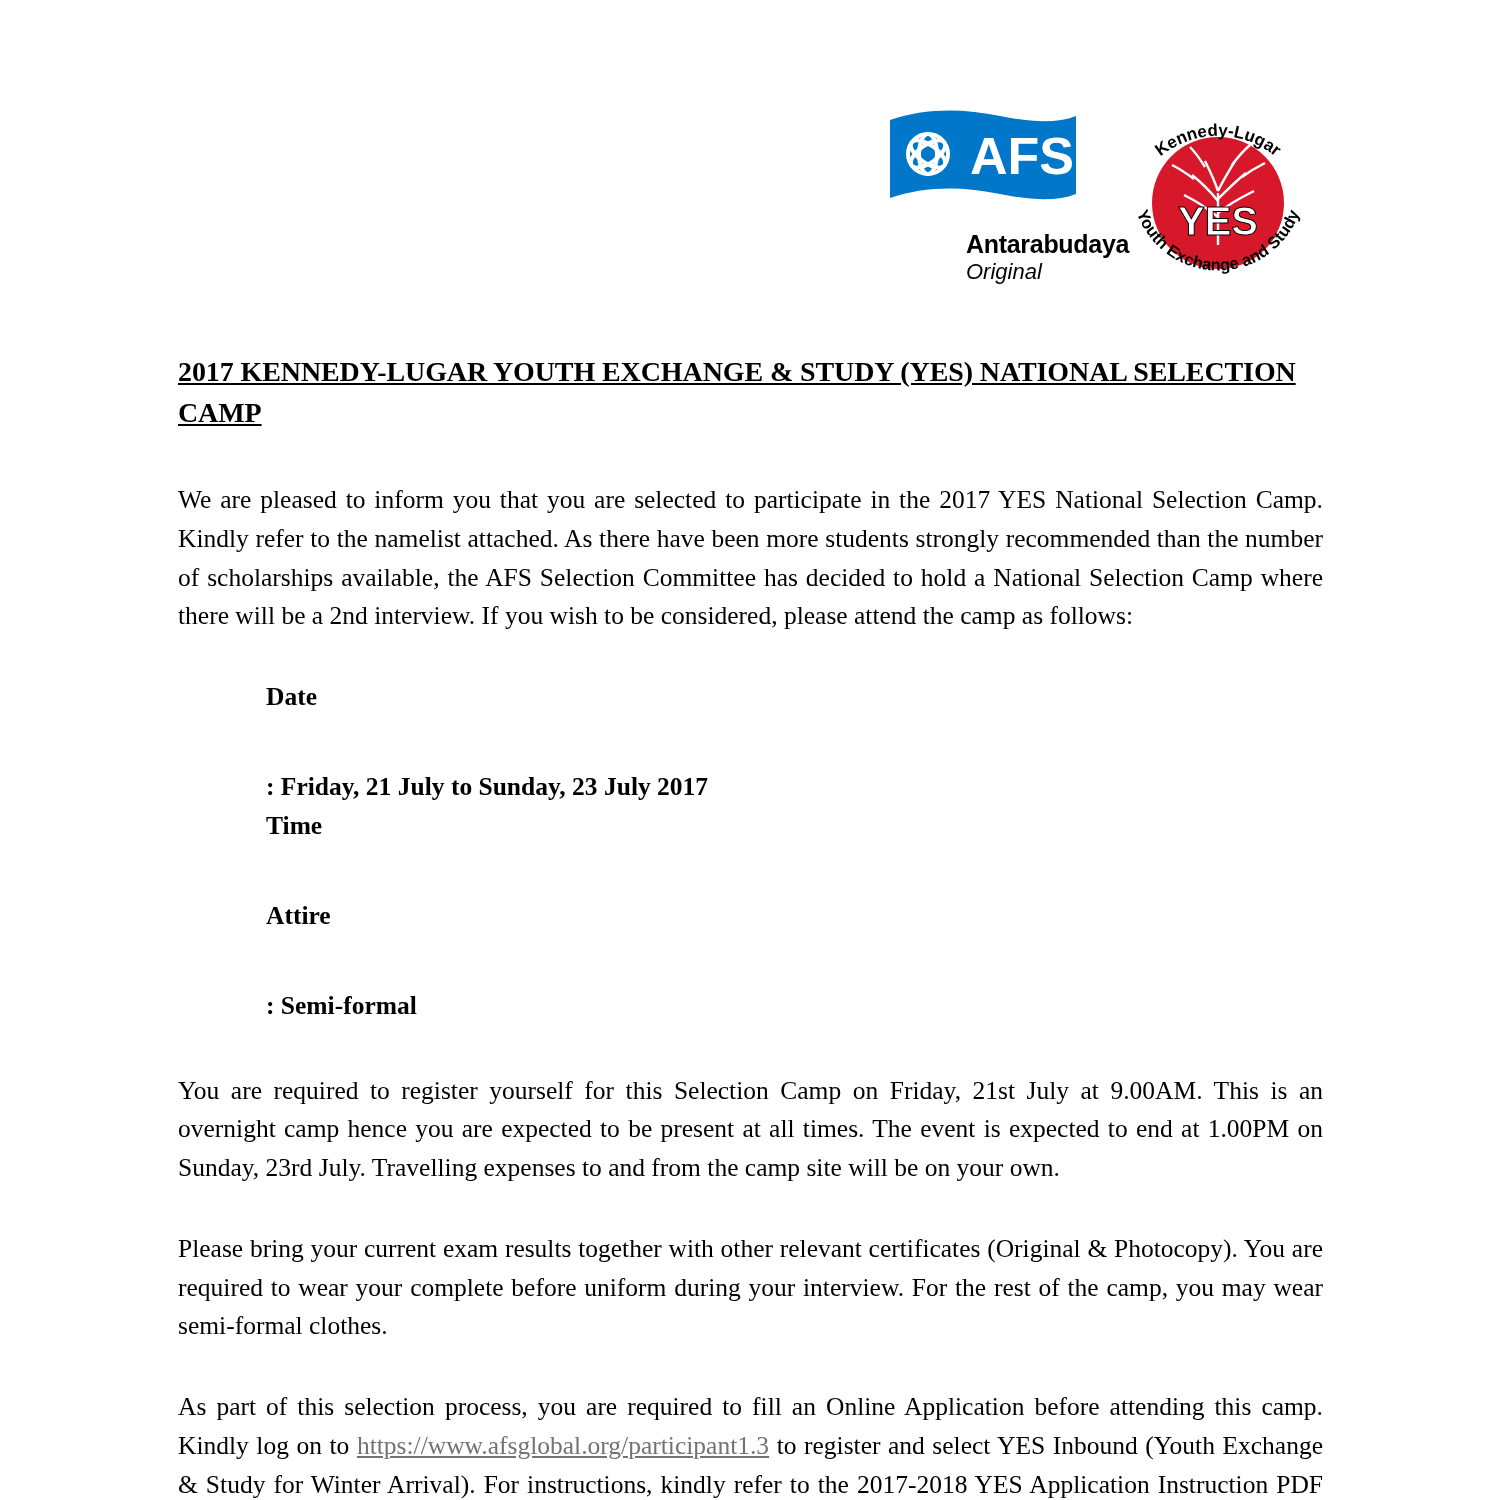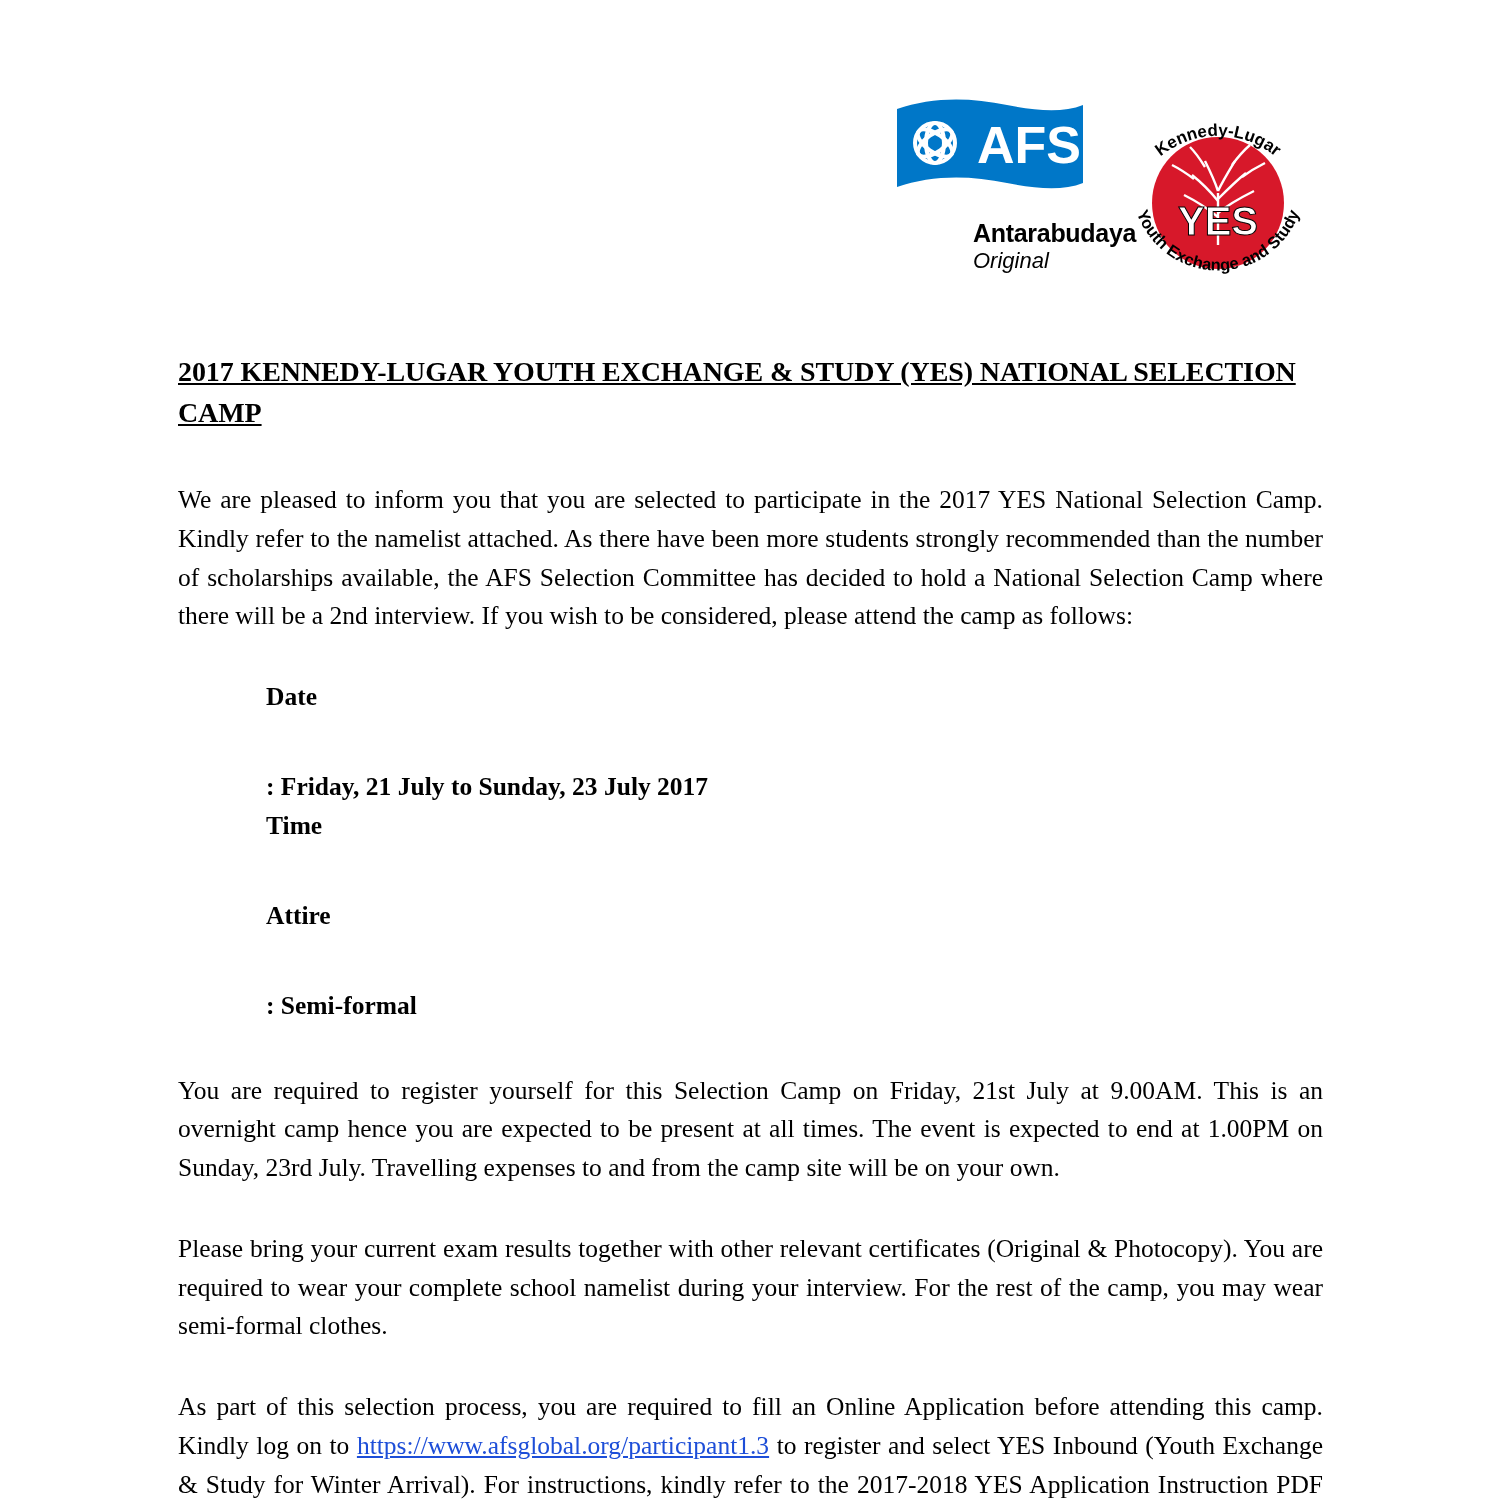--- a/index.html
+++ b/index.html
@@ -21,22 +21,22 @@
     box-sizing: border-box;
     padding: 0 180px 0 178px;
   }
 
   
   .letterhead {
     position: absolute;
     top: 95px;
     right: 175px;
     display: flex;
-    align-items: flex-start;
-    gap: 19px;
+    align-items: center;
+    gap: 26px;
   }
 
   
   .afs-logo {
     position: relative;
     width: 200px;
   }
   .afs-flag {
     position: relative;
     width: 198px;
@@ -99,21 +99,21 @@
   }
   .details .row {
     display: flex;
     line-height: 1.52;
     flex-direction: column;
   }
   .details .k { width: 90px; flex: 0 0 90px; }
   .details .v { white-space: nowrap; }
 
   a.link {
-    color: #1d4ed8;
+    color: #737373;
   }
 </style>
 </head>
 <body>
 
 <div class="page">
 
   <div class="letterhead">
 
     <div class="afs-logo">
@@ -188,18 +188,18 @@
         <span class="k">Time</span>
       </div>
       <div class="row">
         <span class="k">Attire</span>
         <span class="v">: Semi-formal</span>
       </div>
     </div>
 
     <p class="para"><span>You are required to register yourself for this Selection Camp on </span><b>Friday, 21st July at 9.00AM</b><span>. This is an overnight camp hence you are expected to be present at all times. The event is expected to end at 1.00PM on Sunday, 23rd July. Travelling expenses to and from the camp site will be on your own.</span></p>
 
-    <p class="para"><span>Please bring your current exam results together with other relevant certificates (Original &amp; Photocopy). You are required to wear your complete </span><b>school namelist</b><span> during your interview. For the rest of the camp, you may wear semi-formal clothes.</span></p>
+    <p class="para"><span>Please bring your current exam results together with other relevant certificates (Original &amp; Photocopy). You are required to wear your complete </span><b>before uniform</b><span> during your interview. For the rest of the camp, you may wear semi-formal clothes.</span></p>
 
     <p class="para"><span>As part of this selection process, you are required to fill an Online Application before attending this camp. Kindly log on to </span><a class="link" href="#">https://www.afsglobal.org/participant1.3</a><span> to register and select </span><b>YES Inbound (Youth Exchange &amp; Study for Winter Arrival).</b><span> For instructions, kindly refer to the </span><b>2017-2018 YES Application Instruction PDF File</b><span> and the </span><b>2017-2018 Application Master Sample</b><span> provided in your email. This Online Application must be completed by </span></p>
 
   </div>
 </div>
 
 </body></html>

